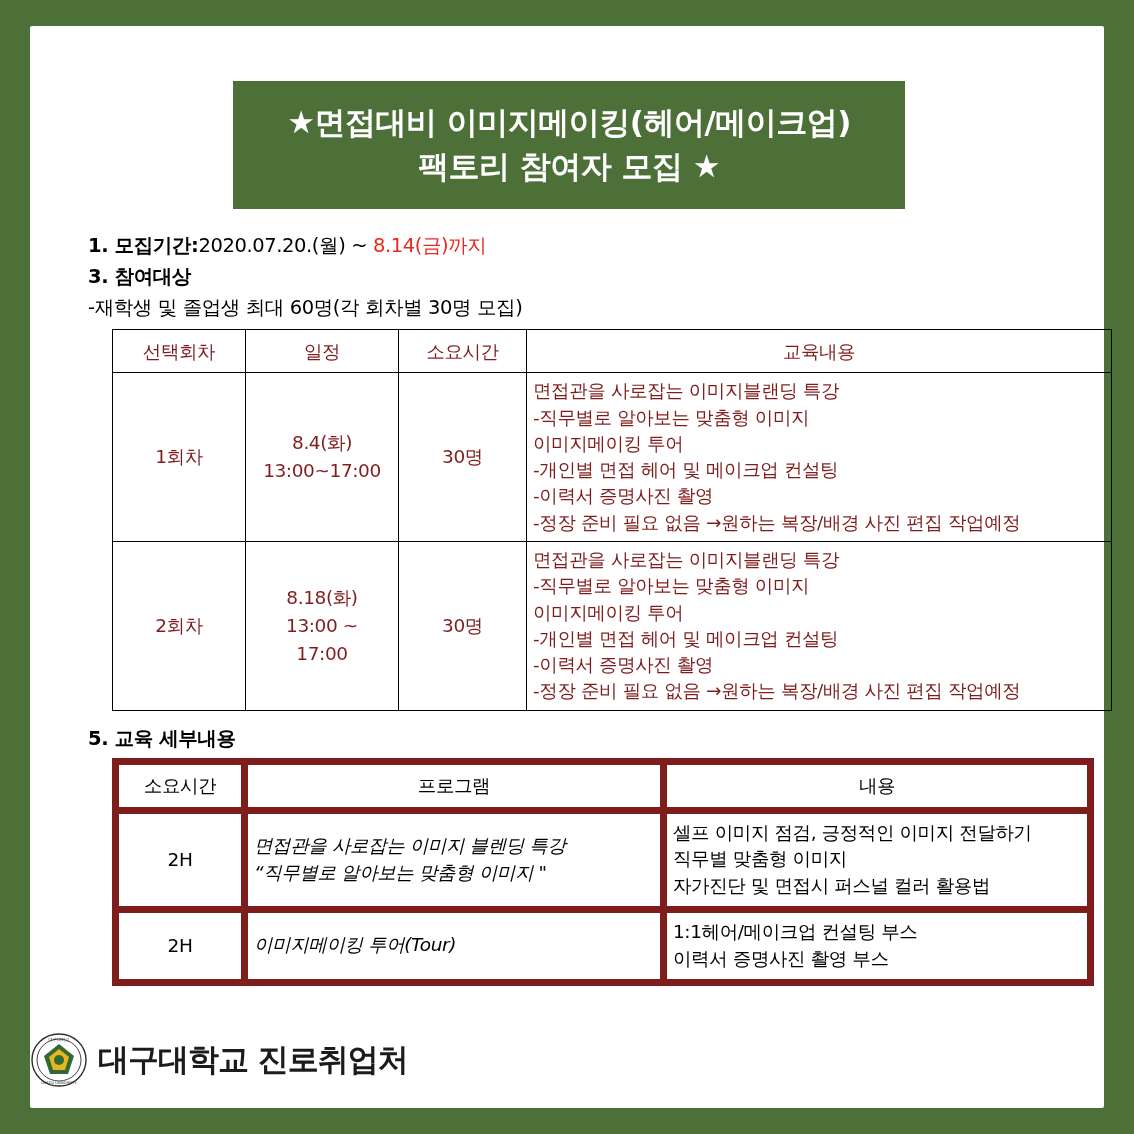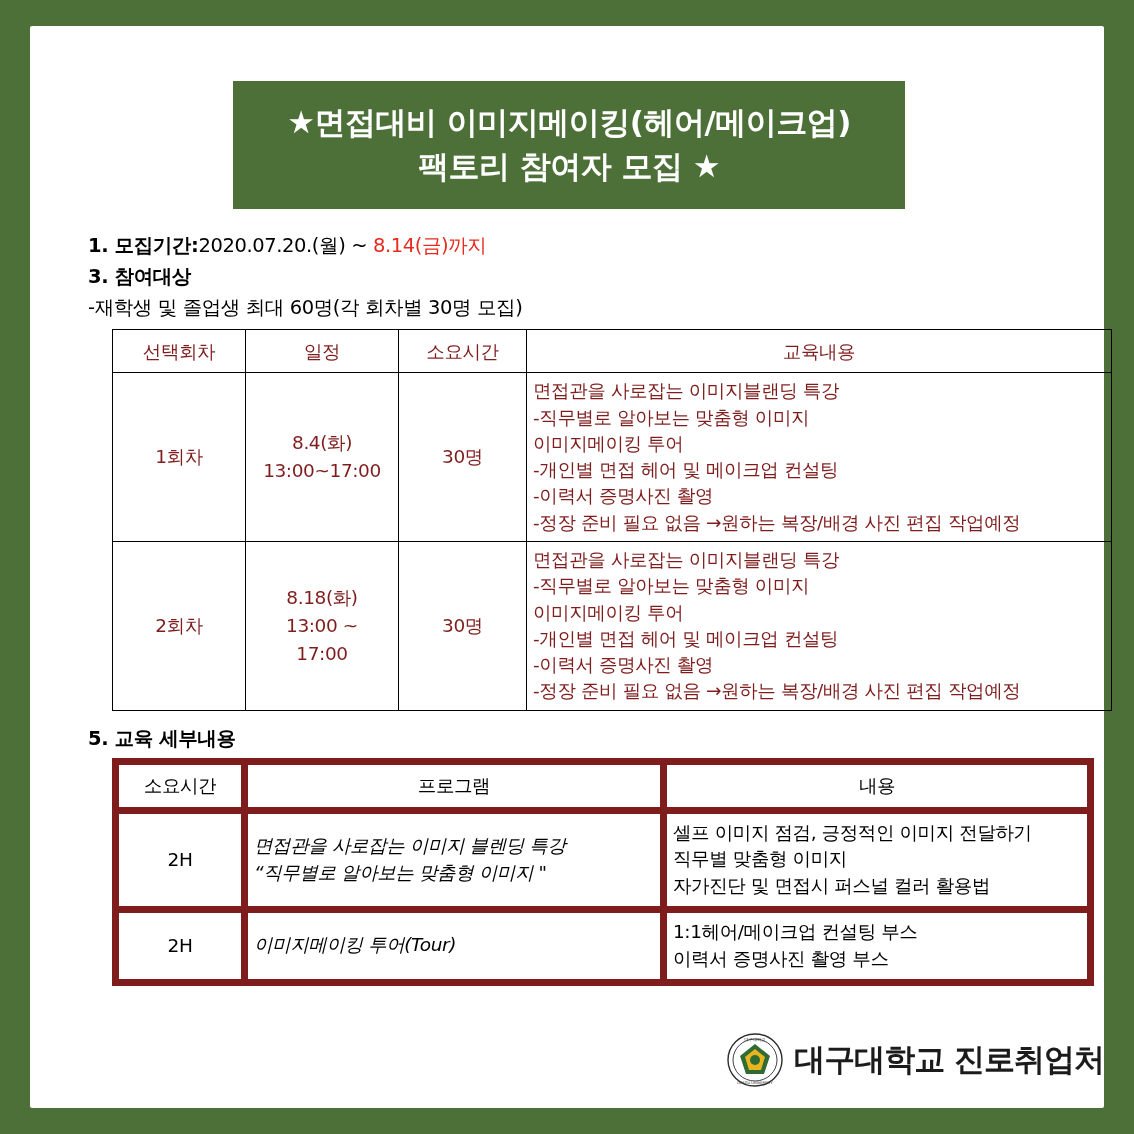--- a/index.html
+++ b/index.html
@@ -138,21 +138,21 @@
     line-height: 1.45;
     padding-left: 10px;
   }
   .footer {
     position: absolute;
     left: 0;
     right: 0;
     bottom: 20px;
     display: flex;
     align-items: center;
-    justify-content: flex-end;
+    justify-content: flex-start;
     gap: 10px;
   }
   .logo-mark {
     width: 58px;
     height: 56px;
     position: relative;
   }
   .footer-text {
     font-size: 31px;
     font-weight: bold;

